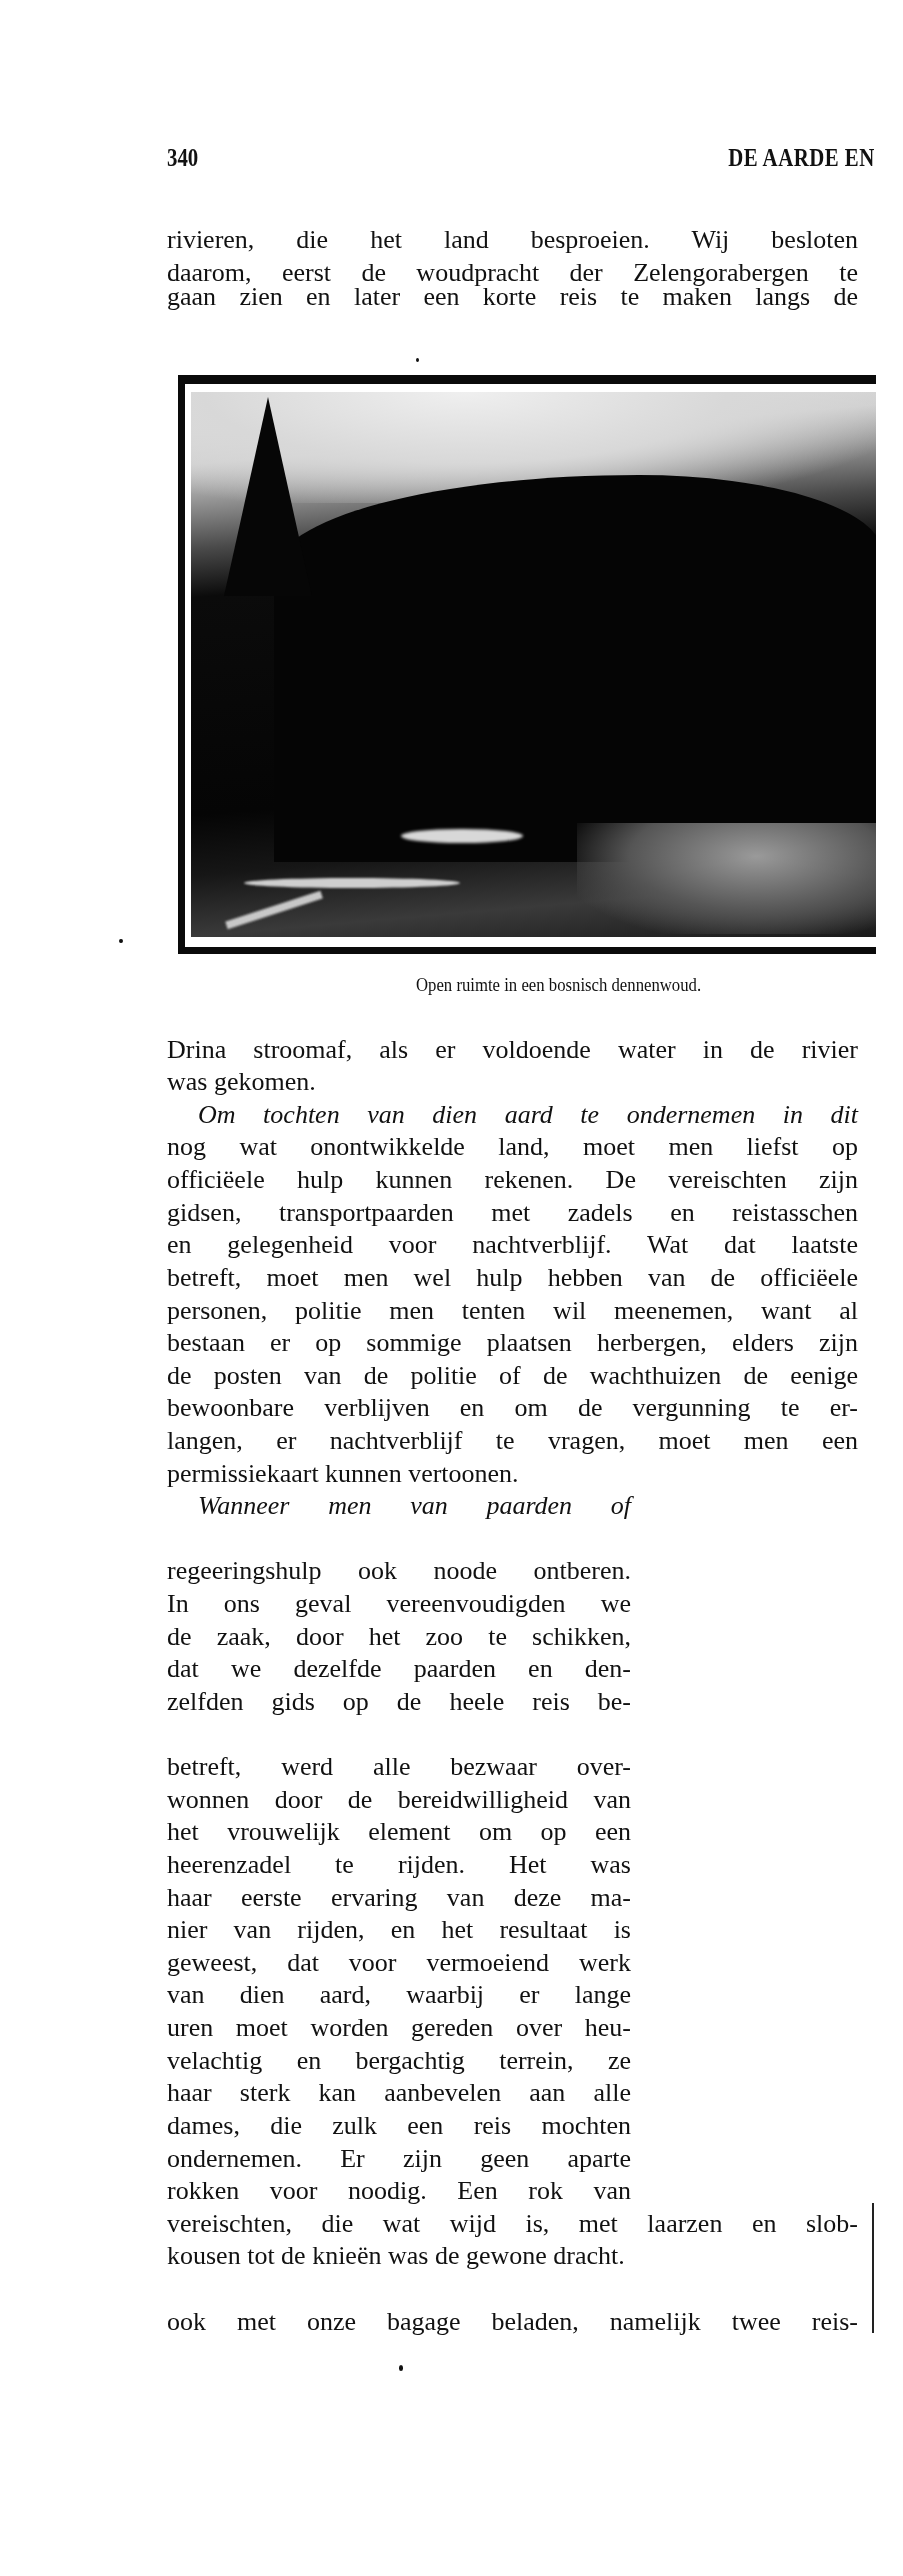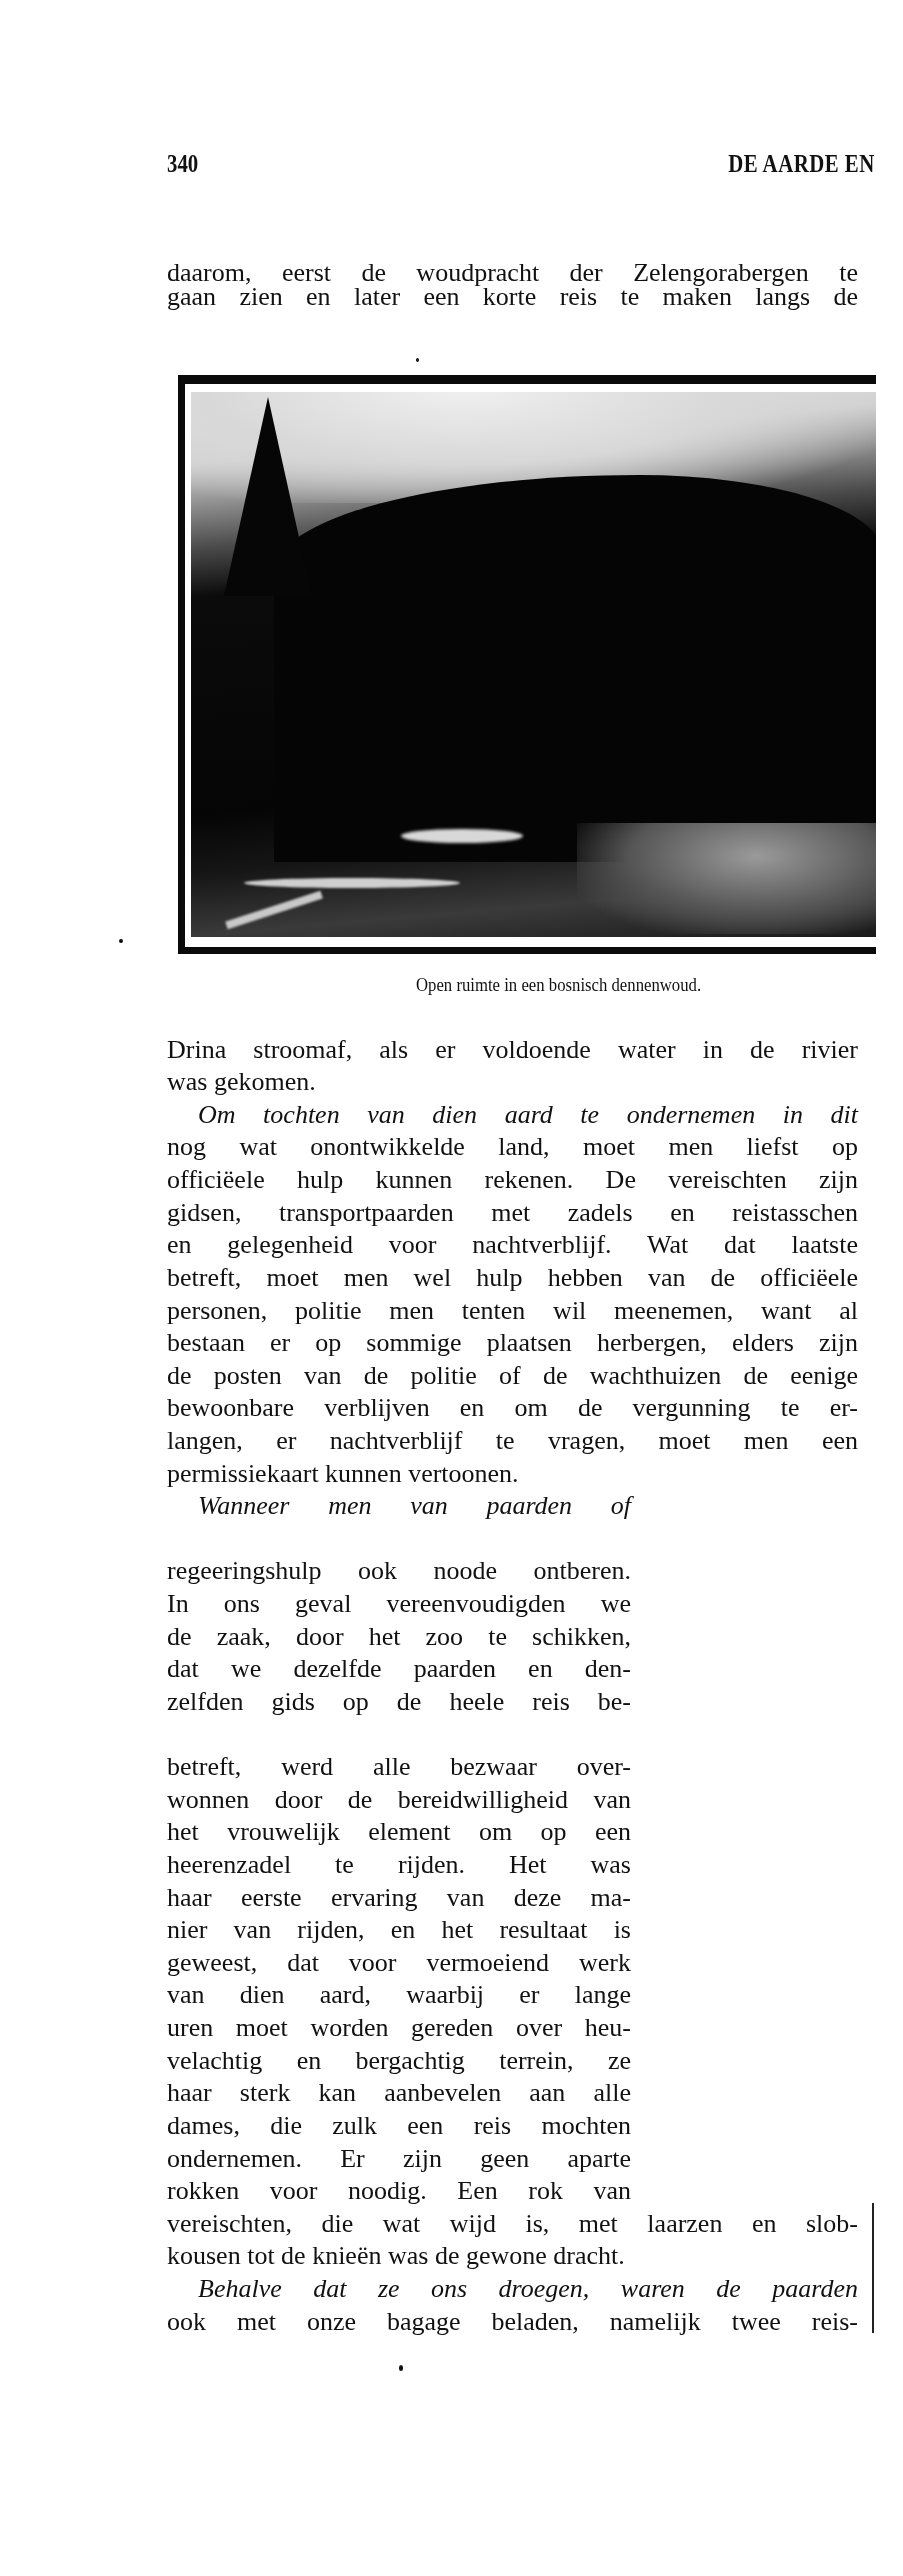--- a/index.html
+++ b/index.html
@@ -1,19 +1,19 @@
 <!DOCTYPE html>
 <html style="font-size:8.8px"><head>
 <meta charset="utf-8">
 <style>
   html, body { margin: 0; padding: 0; background: #ffffff; }
   body { width: 903px; height: 2576px; position: relative; overflow: hidden;
          font-family: "DejaVu Serif", "Liberation Serif", serif; color: #111; }
   .page { position: absolute; left: 0; top: 0; width: 903px; height: 2576px; }
-  .running-head { position: absolute; top: 149px; left: 167px; width: 708px; height: 33px;
+  .running-head { position: absolute; top: 143px; left: 167px; width: 708px; height: 33px;
                   font-family: "Liberation Serif", serif; font-weight: bold; font-size: 25.4px; }
   .running-head .pageno { position: absolute; left: 0; top: 0; transform: scaleX(0.82); transform-origin: left top; }
   .running-head .title { position: absolute; right: 0; top: 0; letter-spacing: 0.6px; transform: scaleX(0.82); transform-origin: right top; }
   .line { position: absolute; left: 167px; width: 691px; height: 33px; font-size: 26px; line-height: 33px;
           white-space: nowrap; font-family: "Liberation Serif", serif; text-align: justify; text-align-last: justify; }
   .line.last { text-align-last: left; }
   .line.indent { padding-left: 31px; box-sizing: border-box; font-style: italic; }
   .line.narrow { width: 464px; }
   .figure { position: absolute; left: 178px; top: 375px; width: 698px; height: 579px;
             background: #0a0a0a; }
@@ -39,20 +39,21 @@
 </head>
 <body>
 
 <div class="page">
 
   <div class="running-head">
     <span class="pageno">340</span>
     <span class="title">DE AARDE EN</span>
   </div>
 
+  <div class="line" style="top:223px">rivieren, die het land besproeien. Wij besloten</div>
   <div class="line" style="top:256px">daarom, eerst de woudpracht der Zelengorabergen te</div>
   <div class="line" style="top:280px">gaan zien en later een korte reis te maken langs de</div>
 
   <div class="figure">
     <div class="inner-white"></div>
     <div class="photo">
       <div class="sky"></div>
       <div class="forest"></div>
       <div class="tree"></div>
       <div class="ground"></div>
@@ -95,21 +96,20 @@
   <div class="line narrow" style="top:1978px">van dien aard, waarbij er lange</div>
   <div class="line narrow" style="top:2011px">uren moet worden gereden over heu-</div>
   <div class="line narrow" style="top:2044px">velachtig en bergachtig terrein, ze</div>
   <div class="line narrow" style="top:2076px">haar sterk kan aanbevelen aan alle</div>
   <div class="line narrow" style="top:2109px">dames, die zulk een reis mochten</div>
   <div class="line narrow" style="top:2142px">ondernemen. Er zijn geen aparte</div>
   <div class="line narrow" style="top:2174px">rokken voor noodig. Een rok van</div>
   <div class="line" style="top:2207px">vereischten, die wat wijd is, met laarzen en slob-</div>
   <div class="line last" style="top:2239px">kousen tot de knieën was de gewone dracht.</div>
 
-  <div class="line indent" style="top:2272px">Behalve dat ze ons droegen, waren de paarden</div>
   <div class="line" style="top:2305px">ook met onze bagage beladen, namelijk twee reis-</div>
 
   <div class="margin-rule" style="top:2203px; height:130px"></div>
   <div class="speck" style="left:399px; top:2365px; width:4.4px; height:5.5px"></div>
   <div class="speck" style="left:119px; top:939px; width:3.9px; height:4.4px"></div>
   <div class="speck" style="left:416px; top:358px; width:3.3px; height:4.4px"></div>
 
 </div>
 
 

